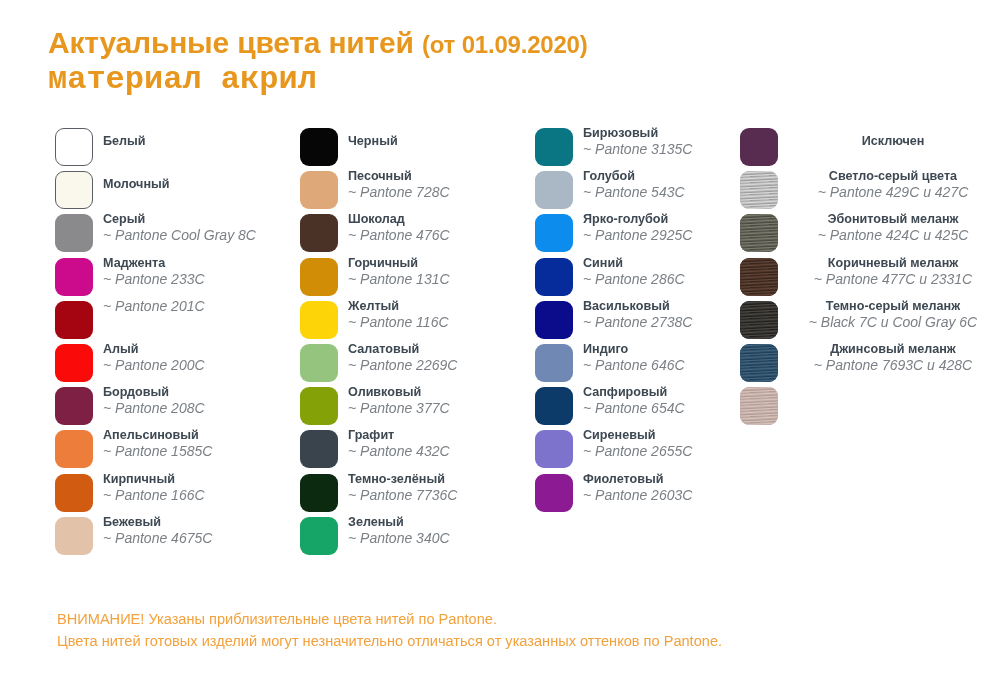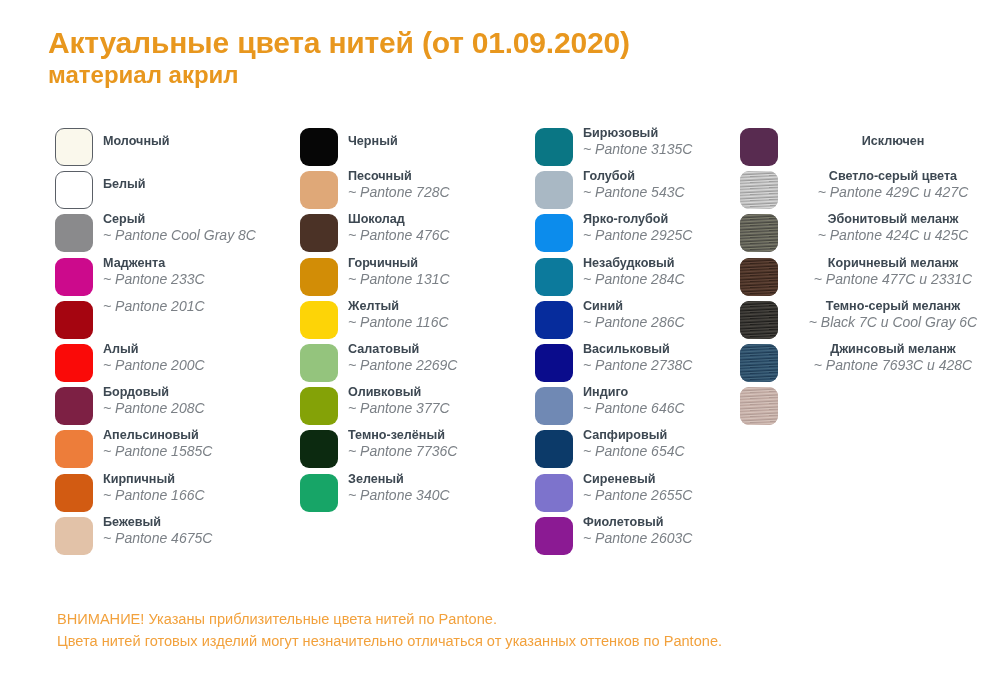--- a/index.html
+++ b/index.html
@@ -26,27 +26,28 @@
   }
   #title-line1 {
     font-size: 30px;
     font-weight: bold;
     color: #E8971E;
     letter-spacing: -0.2px;
     line-height: 1.12;
     white-space: nowrap;
   }
   #title-line1 .title-main { font-size: 30px; }
-  #title-line1 .title-date { font-size: 30px; font-weight: bold; }
+  #title-line1 .title-date { font-size: 24px; font-weight: bold; }
   #title-line2 {
-    font-size: 24px;
+    font-size: 32px;
     font-weight: bold;
     color: #E8971E;
     line-height: 1.18;
     margin-top: 1px;
+    font-family: Liberation Mono, monospace;
   }
 
   
   #swatch-grid {
     position: absolute;
     left: 0;
     top: 126px;
     width: 1000px;
     height: 450px;
   }
@@ -130,29 +131,29 @@
   <div id="title-line1">
     <span class="title-main">Актуальные цвета нитей</span>
     <span class="title-date">(от 01.09.2020)</span>
   </div>
   <div id="title-line2">материал акрил</div>
 </div>
 
 <div id="swatch-grid">
   <div class="color-column col-1">
       <div class="color-row no-pantone">
+        <div class="swatch outlined" style="background: rgb(255, 255, 255);"></div>
+        <div class="row-text">
+          <div class="color-name">Белый</div>
+        </div>
+      </div>
+      <div class="color-row no-pantone">
         <div class="swatch outlined" style="background: rgb(250, 248, 236);"></div>
         <div class="row-text">
           <div class="color-name">Молочный</div>
-        </div>
-      </div>
-      <div class="color-row no-pantone">
-        <div class="swatch outlined" style="background: rgb(255, 255, 255);"></div>
-        <div class="row-text">
-          <div class="color-name">Белый</div>
         </div>
       </div>
       <div class="color-row">
         <div class="swatch" style="background: rgb(138, 138, 140);"></div>
         <div class="row-text">
           <div class="color-name">Серый</div>
           <div class="color-pantone">~ Pantone Cool Gray 8C</div>
         </div>
       </div>
       <div class="color-row">
@@ -247,20 +248,27 @@
         </div>
       </div>
       <div class="color-row">
         <div class="swatch" style="background: rgb(132, 162, 7);"></div>
         <div class="row-text">
           <div class="color-name">Оливковый</div>
           <div class="color-pantone">~ Pantone 377C</div>
         </div>
       </div>
       <div class="color-row">
+        <div class="swatch" style="background: rgb(58, 68, 77);"></div>
+        <div class="row-text">
+          <div class="color-name">Графит</div>
+          <div class="color-pantone">~ Pantone 432C</div>
+        </div>
+      </div>
+      <div class="color-row">
         <div class="swatch" style="background: rgb(12, 42, 16);"></div>
         <div class="row-text">
           <div class="color-name">Темно-зелёный</div>
           <div class="color-pantone">~ Pantone 7736C</div>
         </div>
       </div>
       <div class="color-row">
         <div class="swatch" style="background: rgb(23, 165, 103);"></div>
         <div class="row-text">
           <div class="color-name">Зеленый</div>
@@ -281,27 +289,20 @@
         <div class="row-text">
           <div class="color-name">Голубой</div>
           <div class="color-pantone">~ Pantone 543C</div>
         </div>
       </div>
       <div class="color-row">
         <div class="swatch" style="background: rgb(12, 140, 236);"></div>
         <div class="row-text">
           <div class="color-name">Ярко-голубой</div>
           <div class="color-pantone">~ Pantone 2925C</div>
-        </div>
-      </div>
-      <div class="color-row">
-        <div class="swatch" style="background: rgb(12, 122, 156);"></div>
-        <div class="row-text">
-          <div class="color-name">Незабудковый</div>
-          <div class="color-pantone">~ Pantone 284C</div>
         </div>
       </div>
       <div class="color-row">
         <div class="swatch" style="background: rgb(6, 44, 156);"></div>
         <div class="row-text">
           <div class="color-name">Синий</div>
           <div class="color-pantone">~ Pantone 286C</div>
         </div>
       </div>
       <div class="color-row">

